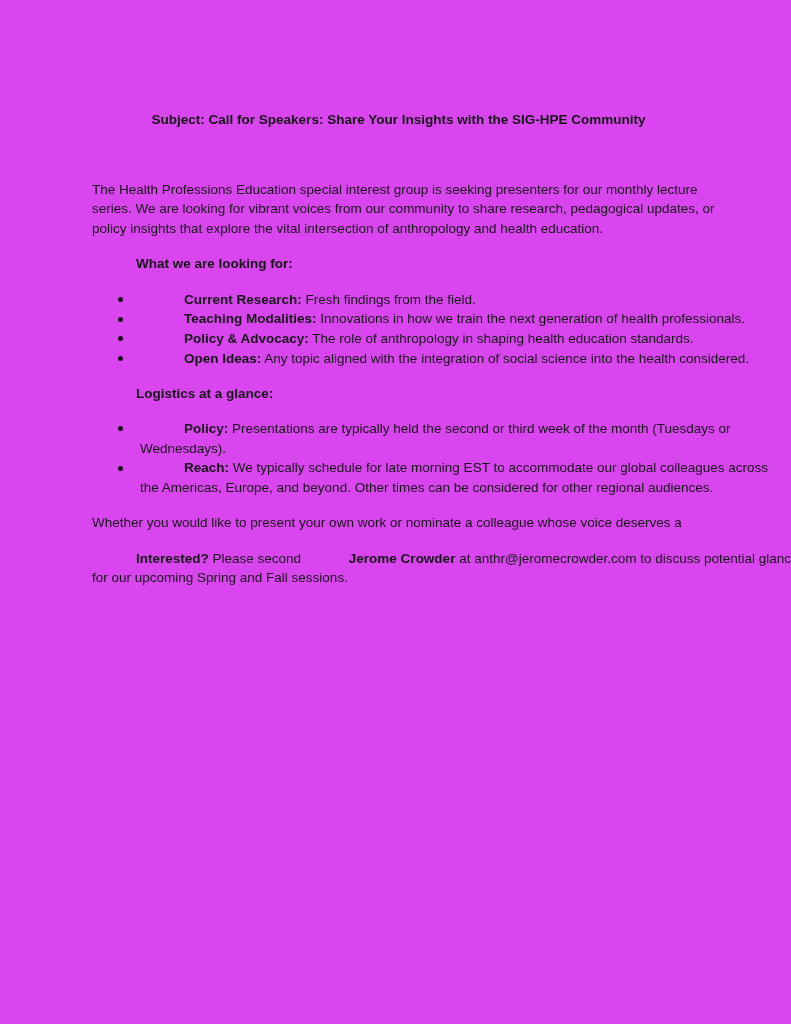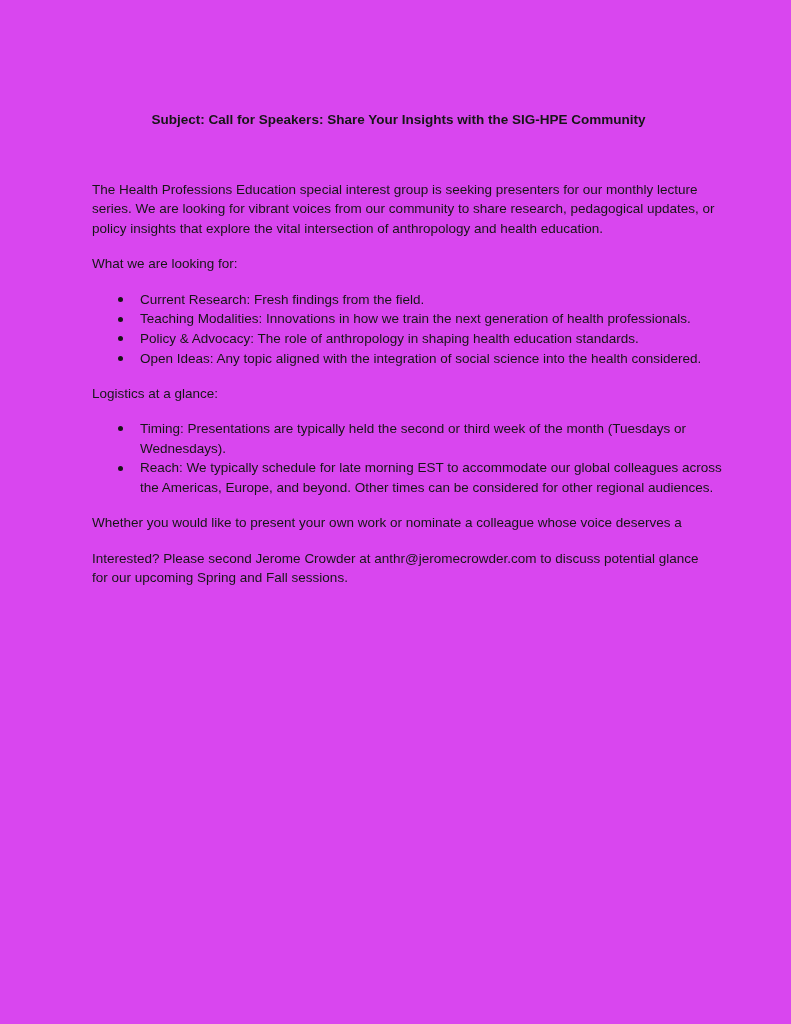--- a/index.html
+++ b/index.html
@@ -46,21 +46,22 @@
   .bullet {
     position: absolute;
     left: 26px;
     top: 7.4px;
     width: 5px;
     height: 5px;
     border-radius: 50%;
     background: currentColor;
   }
   .b {
-    font-weight: normal;
+    font-weight: bold;
+    margin-left: 44px;
   }
 </style>
 </head>
 <body>
 
 <div class="page" style="background: #d946ef;">
   <div class="content" style="color: rgb(22, 22, 22);">
     <div class="title">Subject: Call for Speakers: Share Your Insights with the SIG-HPE Community</div>
     <div id="doc-blocks">
         <div class="block paragraph">
@@ -83,21 +84,21 @@
           </div>
           <div class="list-item">
             <div class="text-line"><span class="bullet"></span><span class="b">Open Ideas:</span><span> Any topic aligned with the integration of social science into the health considered.</span></div>
           </div>
         </div>
         <div class="block heading">
           <div class="text-line"><span class="b">Logistics at a glance:</span></div>
         </div>
         <div class="block list">
           <div class="list-item">
-            <div class="text-line"><span class="bullet"></span><span class="b">Timing:</span><span> Presentations are typically held the second or third week of the month (Tuesdays or</span></div>
+            <div class="text-line"><span class="bullet"></span><span class="b">Policy:</span><span> Presentations are typically held the second or third week of the month (Tuesdays or</span></div>
             <div class="text-line"><span>Wednesdays).</span></div>
           </div>
           <div class="list-item">
             <div class="text-line"><span class="bullet"></span><span class="b">Reach:</span><span> We typically schedule for late morning EST to accommodate our global colleagues across</span></div>
             <div class="text-line"><span>the Americas, Europe, and beyond. Other times can be considered for other regional audiences.</span></div>
           </div>
         </div>
         <div class="block paragraph">
           <div class="text-line"><span>Whether you would like to present your own work or nominate a colleague whose voice deserves a</span></div>
         </div>

